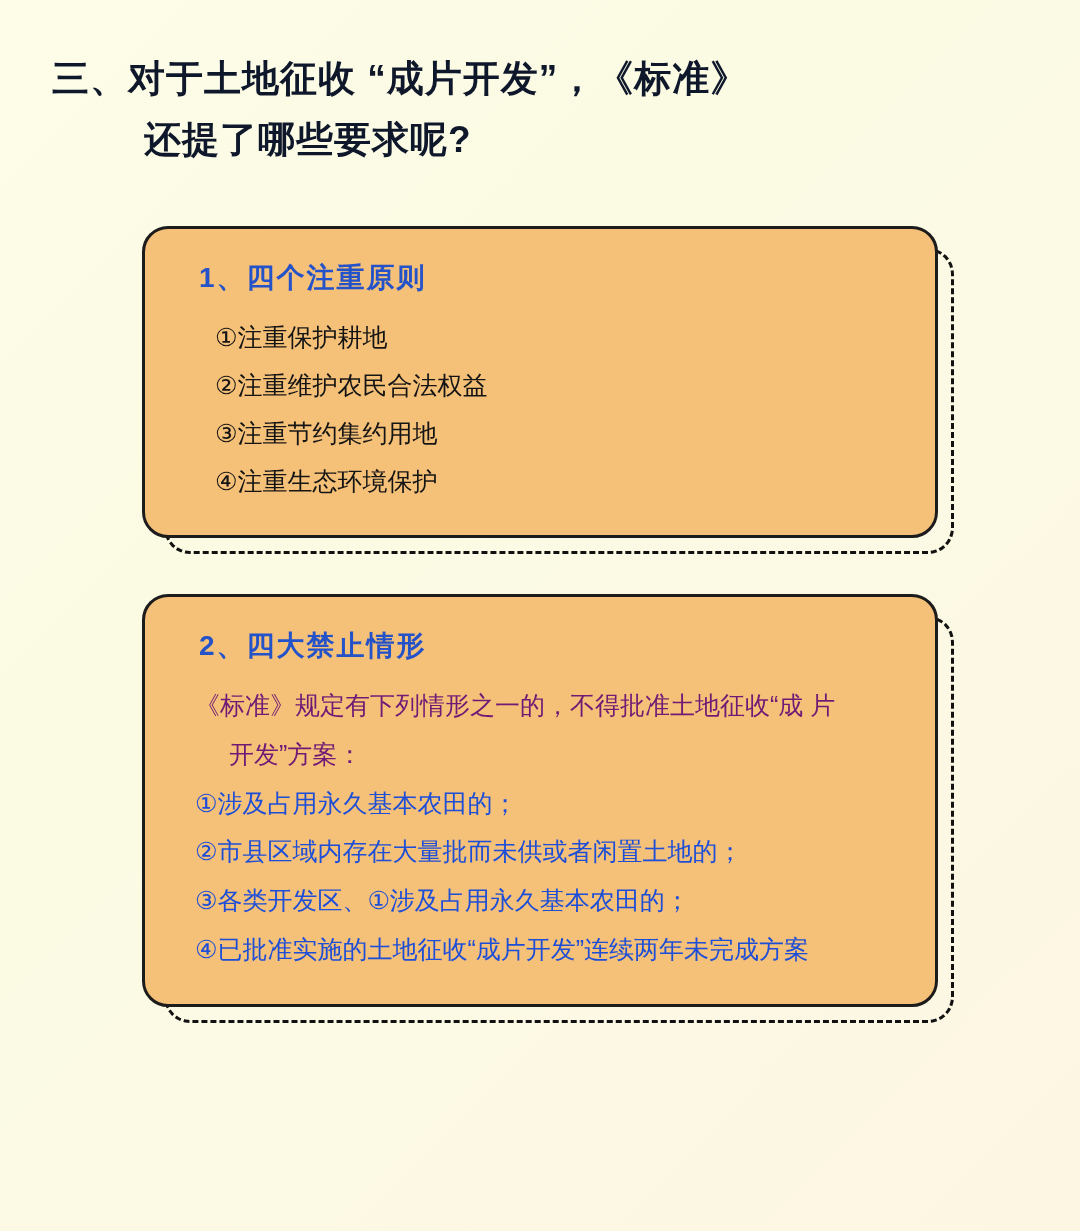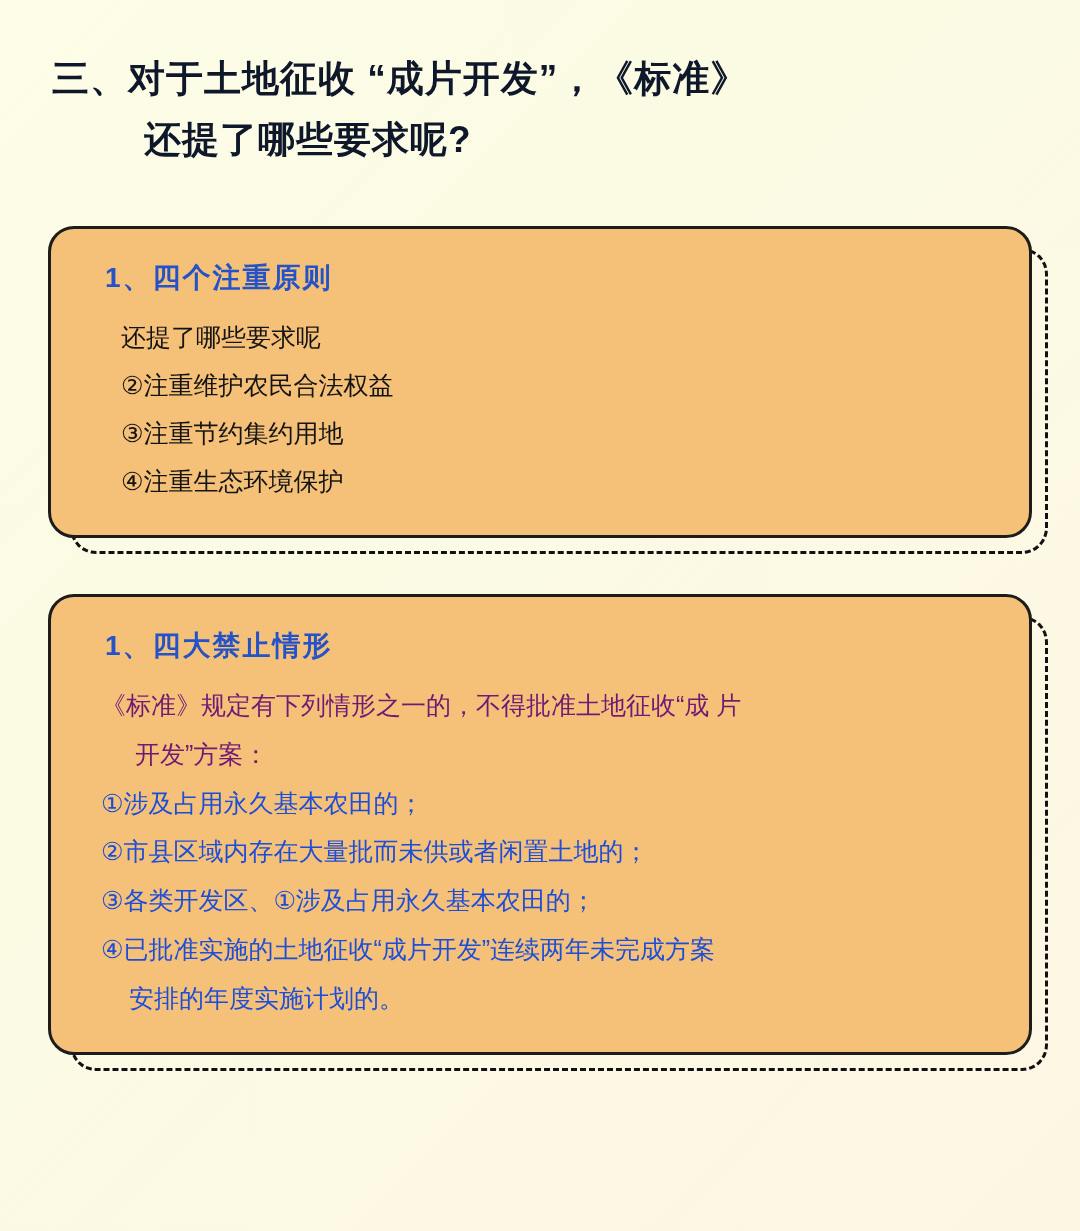--- a/index.html
+++ b/index.html
@@ -33,21 +33,21 @@
   }
   .heading .line2 {
     padding-left: 92px;
     display: block;
   }
 
   
   .card-wrap {
     position: relative;
     margin: 12px auto;
-    width: 984px;
+    width: 796px;
   }
   .card-wrap.first { margin-top: 56px; }
   .card-wrap.second { margin-top: 56px; }
 
   .dashed {
     position: absolute;
     left: 22px;
     top: 22px;
     right: -16px;
     bottom: -16px;
@@ -119,45 +119,44 @@
 
   <div class="heading">
     <span>三、对于土地征收 “成片开发”，《标准》</span>
     <span class="line2">还提了哪些要求呢?</span>
   </div>
 
   <div class="card-wrap first">
     <div class="dashed"></div>
     <div class="solid">
       <div class="card-title">1、四个注重原则</div>
-      <div class="bullet">还提了哪些要求呢</div>
+      <div class="bullet">①注重保护耕地</div>
       <div class="bullet">②注重维护农民合法权益</div>
       <div class="bullet">③注重节约集约用地</div>
       <div class="bullet">④注重生态环境保护</div>
     </div>
   </div>
 
   <div class="card-wrap second">
     <div class="dashed"></div>
     <div class="solid">
-      <div class="card-title">1、四大禁止情形</div>
+      <div class="card-title">2、四大禁止情形</div>
       <div class="para">
         <span>《标准》规定有下列情形之一的，不得批准土地征收“成 片</span>
         <span class="indent">开发”方案：</span>
       </div>
       <div class="item">
         <span>①涉及占用永久基本农田的；</span>
       </div>
       <div class="item">
         <span>②市县区域内存在大量批而未供或者闲置土地的；</span>
       </div>
       <div class="item">
         <span>③各类开发区、①涉及占用永久基本农田的；</span>
       </div>
       <div class="item">
         <span>④已批准实施的土地征收“成片开发”连续两年未完成方案</span>
-        <span class="cont">安排的年度实施计划的。</span>
       </div>
     </div>
   </div>
 
 
 </div>
 
 </body></html>

